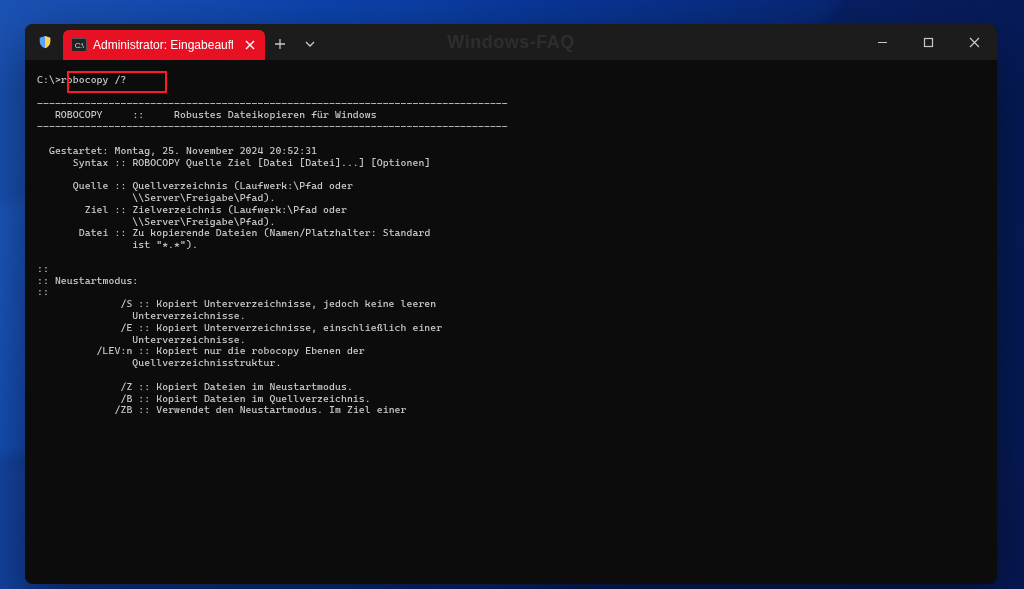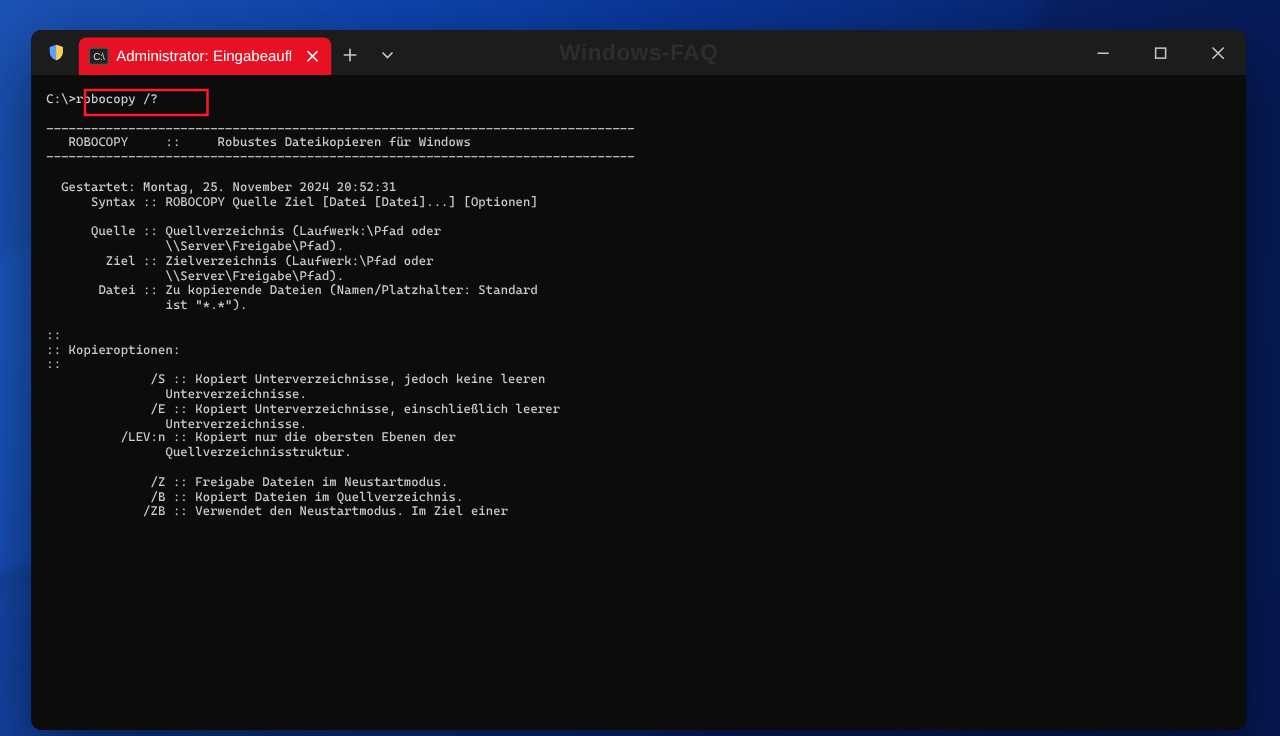--- a/index.html
+++ b/index.html
@@ -194,25 +194,25 @@
       <span>Syntax ::</span> <span>ROBOCOPY Quelle Ziel [Datei [Datei]...] [Optionen]</span>
 
       <span>Quelle ::</span> <span>Quellverzeichnis (Laufwerk:\Pfad oder</span>
                 <span>\\Server\Freigabe\Pfad).</span>
         <span>Ziel ::</span> <span>Zielverzeichnis (Laufwerk:\Pfad oder</span>
                 <span>\\Server\Freigabe\Pfad).</span>
        <span>Datei ::</span> <span>Zu kopierende Dateien (Namen/Platzhalter: Standard</span>
                 <span>ist "*.*").</span>
 
 ::
-:: <span>Kopieroptionen:</span>
+:: <span>Neustartmodus:</span>
 ::
               <span>/S ::</span> <span>Kopiert Unterverzeichnisse, jedoch keine leeren</span>
                 <span>Unterverzeichnisse.</span>
-              <span>/E ::</span> <span>Kopiert Unterverzeichnisse, einschließlich leerer</span>
+              <span>/E ::</span> <span>Kopiert Unterverzeichnisse, einschließlich einer</span>
                 <span>Unterverzeichnisse.</span>
-          <span>/LEV:n ::</span> <span>Kopiert nur die obersten Ebenen der</span>
+          <span>/LEV:n ::</span> <span>Kopiert nur die robocopy Ebenen der</span>
                 <span>Quellverzeichnisstruktur.</span>
 
-              <span>/Z ::</span> <span>Freigabe Dateien im Neustartmodus.</span>
+              <span>/Z ::</span> <span>Kopiert Dateien im Neustartmodus.</span>
               <span>/B ::</span> <span>Kopiert Dateien im Quellverzeichnis.</span>
              <span>/ZB ::</span> <span>Verwendet den Neustartmodus. Im Ziel einer</span></div>
 </div>
 
 </body></html>

